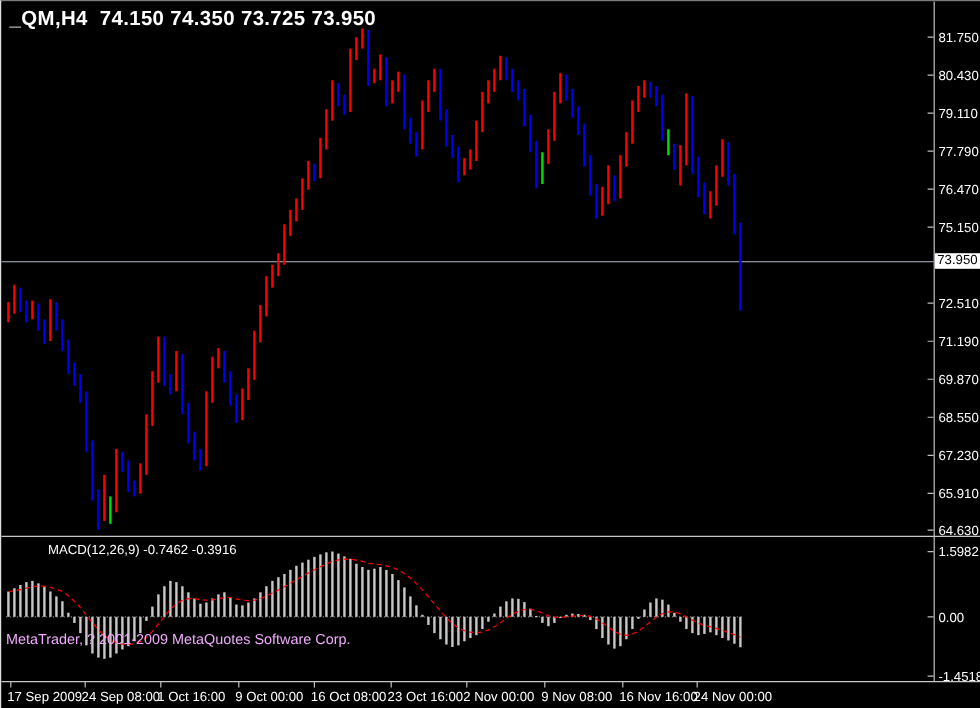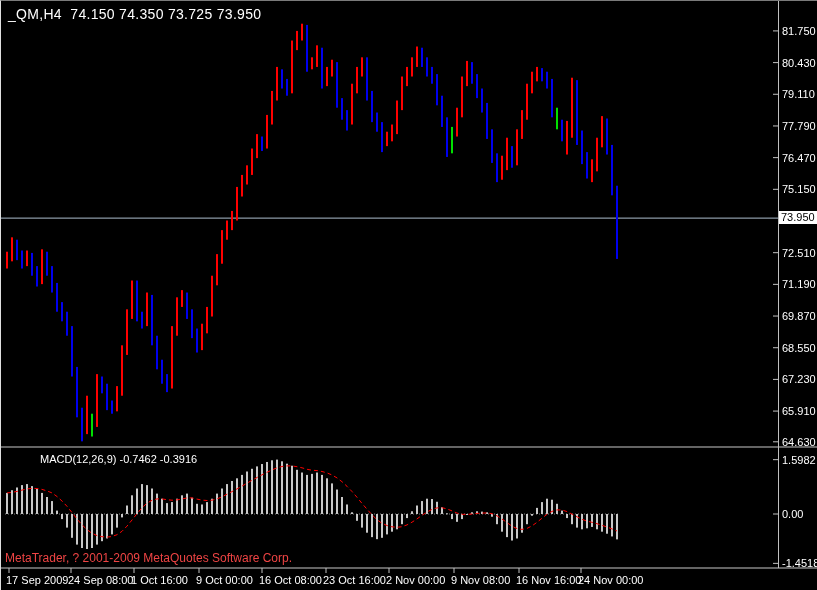--- a/index.html
+++ b/index.html
@@ -2,28 +2,28 @@
 <html><head>
 <meta charset="utf-8">
 <style>
   html,body{margin:0;padding:0;background:#222;}
   .screen{
     position:relative;width:817px;height:590px;background:#000;overflow:hidden;
     font-family:"Liberation Sans",sans-serif;
     border-top:1px solid #7a7a7a;border-left:1px solid #e0e0e0;box-sizing:border-box;
   }
   .chart-title{
-    position:absolute;left:7px;top:5px;color:#fff;font-size:14px;font-weight:normal;
+    position:absolute;left:7px;top:5px;color:#fff;font-size:17px;font-weight:bold;
     letter-spacing:0.3px;white-space:pre;
   }
   .macd-label{
     position:absolute;left:7px;top:452px;color:#fff;font-size:11px;white-space:pre;margin-left:32px;
   }
   .watermark{
-    position:absolute;left:4px;top:550px;color:#ef4444;font-size:12px;white-space:pre;
+    position:absolute;left:4px;top:525px;color:#f0abfc;font-size:12px;white-space:pre;
   }
   .price-tag{
     position:absolute;left:778px;top:210px;width:38px;height:13px;background:#fff;color:#000;
     font-size:11px;line-height:13px;padding-left:2px;
   }
   svg{position:absolute;left:0;top:0;}
   svg text{font-family:"Liberation Sans",sans-serif;font-size:11px;fill:#ffffff;}
 </style>
 </head>
 <body>

